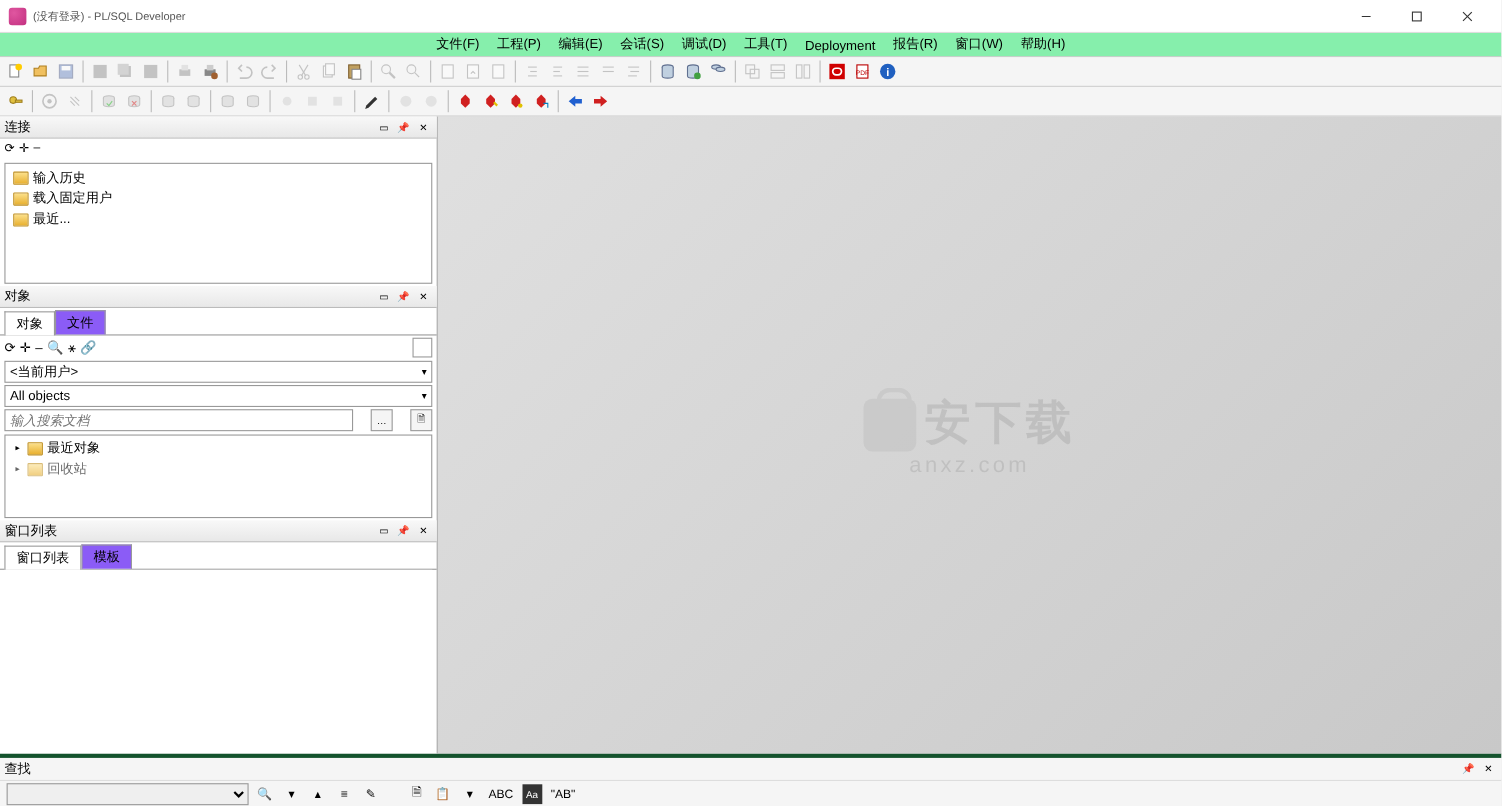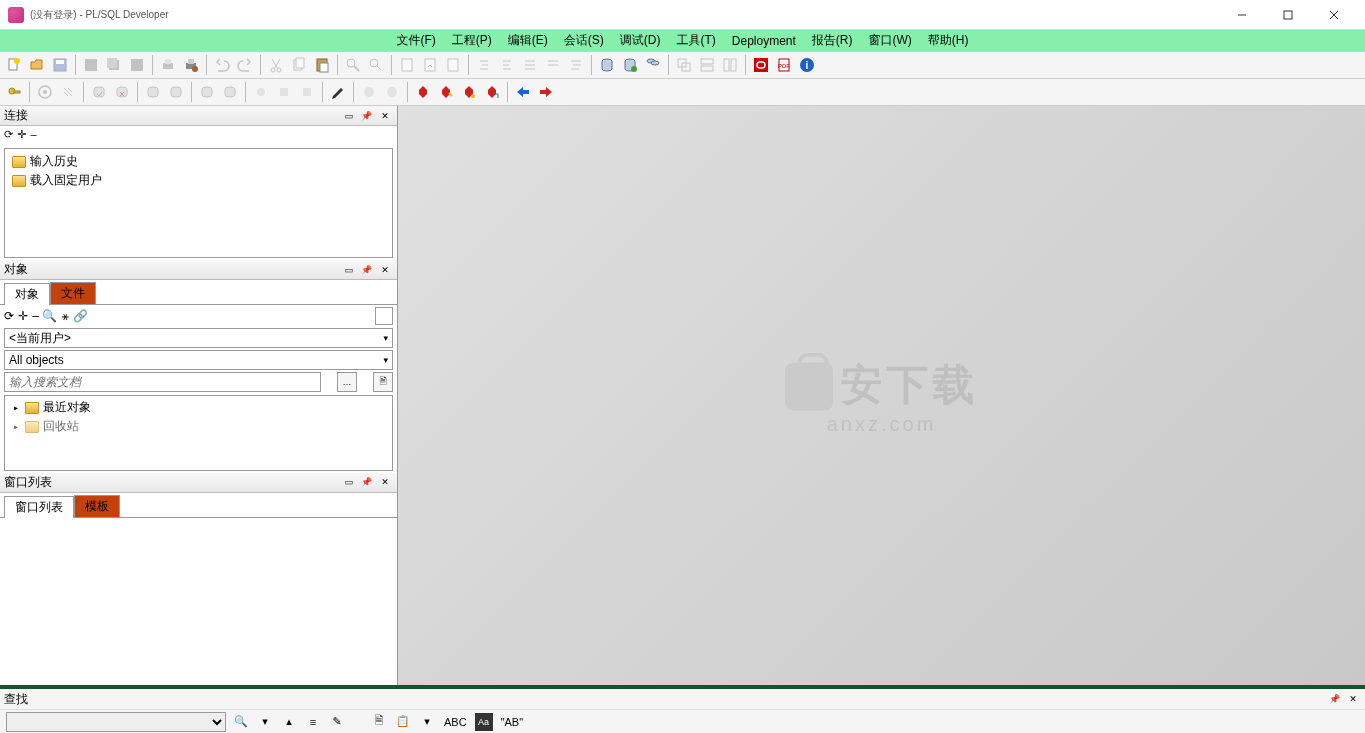--- a/index.html
+++ b/index.html
@@ -27,21 +27,21 @@
 .panel-header .panel-btn { width: 16px; height: 14px; margin-left: 2px; display: flex; align-items: center; justify-content: center; font-size: 9px; cursor: default; }
 
 .connect-panel { height: 154px; display: flex; flex-direction: column; }
 .connect-toolbar { height: 20px; padding: 2px 4px; display: flex; gap: 4px; font-size: 11px; }
 .tree-area { flex: 1; border: 1px solid #999; margin: 2px 4px; background: #fff; padding: 3px; overflow: auto; }
 .tree-item { display: flex; align-items: center; padding: 1px 4px; font-size: 12px; gap: 4px; }
 .folder-icon { width: 14px; height: 12px; background: linear-gradient(#fce08a, #e8b030); border: 1px solid #c09020; border-radius: 1px; }
 
 .object-panel { flex: 1; display: flex; flex-direction: column; min-height: 168px; }
 .tabs { display: flex; padding: 2px 4px 0 4px; gap: 0; border-bottom: 1px solid #999; }
-.tab { padding: 2px 10px; border: 1px solid #999; border-bottom: none; background: #c2410c; font-size: 12px; cursor: default; }
+.tab { padding: 2px 10px; border: 1px solid #999; border-bottom: none; background: #8b5cf6; font-size: 12px; cursor: default; }
 .tab.active { background: #fff; position: relative; top: 1px; }
 .obj-toolbar { display: flex; align-items: center; padding: 2px 4px; gap: 4px; font-size: 12px; }
 .obj-toolbar .square { margin-left: auto; width: 18px; height: 18px; border: 1px solid #999; }
 .dropdown { margin: 1px 4px; height: 20px; border: 1px solid #999; display: flex; align-items: center; padding: 0 4px; font-size: 12px; background: #fff; gap: 12px; }
 .dropdown .arrow { margin-left: auto; font-size: 9px; }
 .search-row { margin: 1px 4px; display: flex; gap: 16px; }
 .search-row input { flex: 1; height: 20px; border: 1px solid #999; padding: 0 4px; font-size: 12px; font-style: italic; color: #888; }
 .search-row .btn { width: 20px; height: 20px; border: 1px solid #999; display: flex; align-items: center; justify-content: center; font-size: 9px; background: #f5f5f5; }
 .obj-tree { margin: 2px 4px; border: 1px solid #999; background: #fff; padding: 2px; flex: 1; overflow: hidden; }
 .obj-tree .tree-item { font-size: 12px; }
@@ -460,20 +460,24 @@
         <span>–</span>
       </div>
       <div class="tree-area">
         <div class="tree-item">
             <span class="folder-icon"></span>
             <span>输入历史</span>
           </div>
         <div class="tree-item">
             <span class="folder-icon"></span>
             <span>载入固定用户</span>
+          </div>
+        <div class="tree-item">
+            <span class="folder-icon"></span>
+            <span>最近...</span>
           </div>
       </div>
     </div>
 
     <div class="object-panel">
       <div class="panel-header">
         <span class="panel-title">对象</span>
         <span class="panel-btn">▭</span>
         <span class="panel-btn">📌</span>
         <span class="panel-btn">✕</span>

